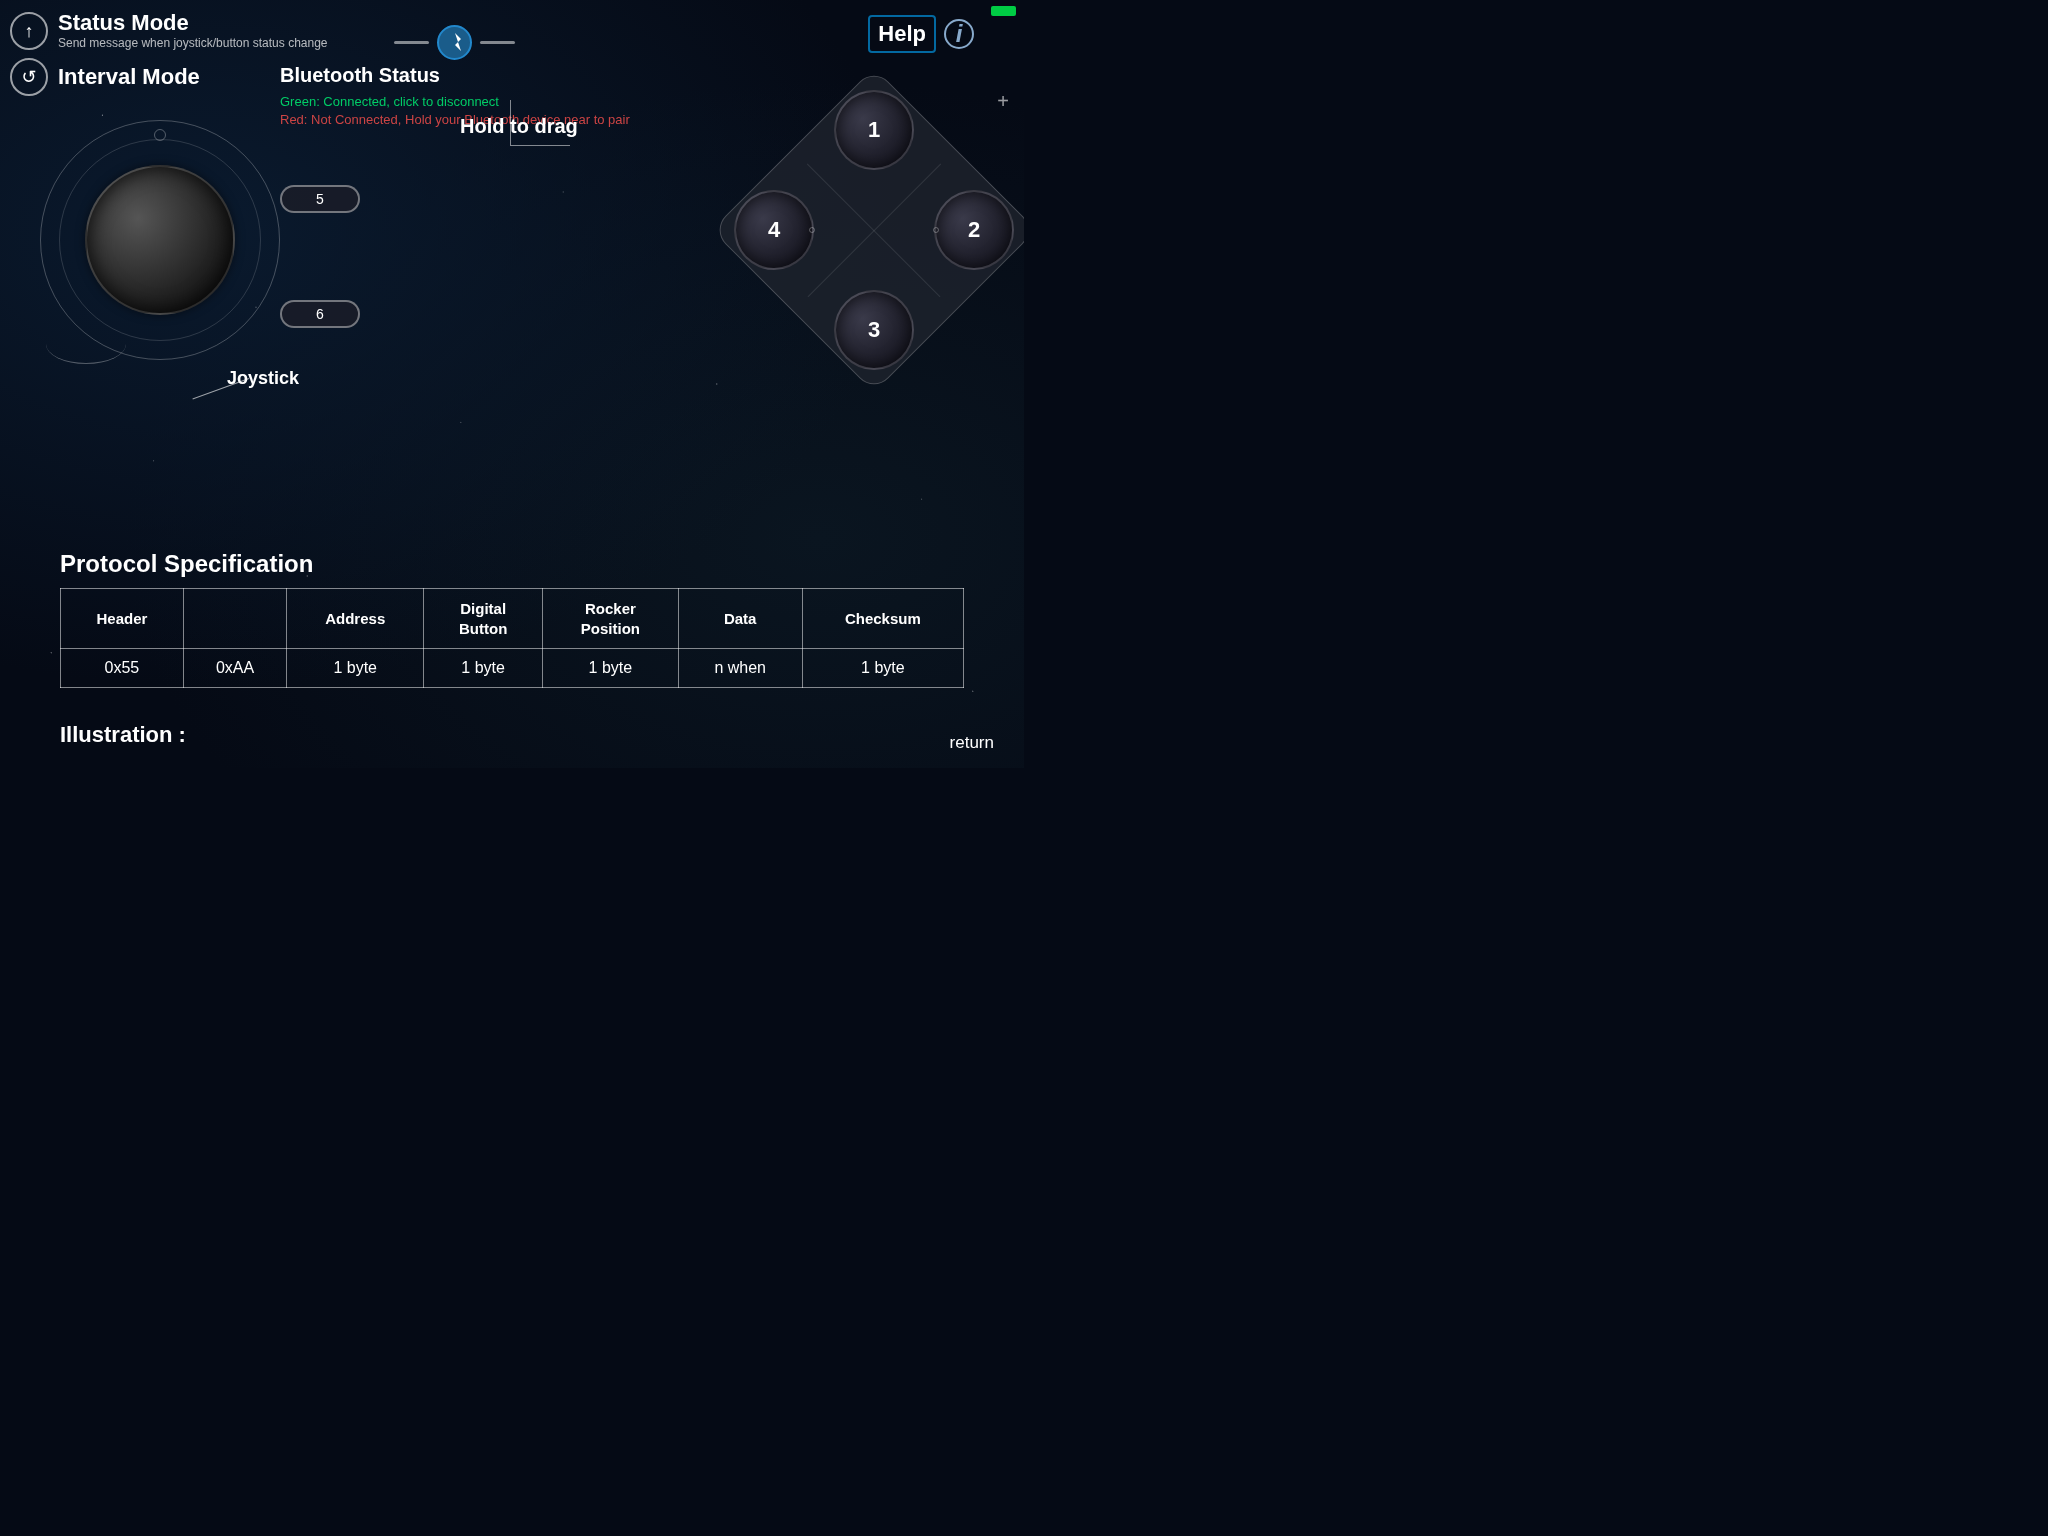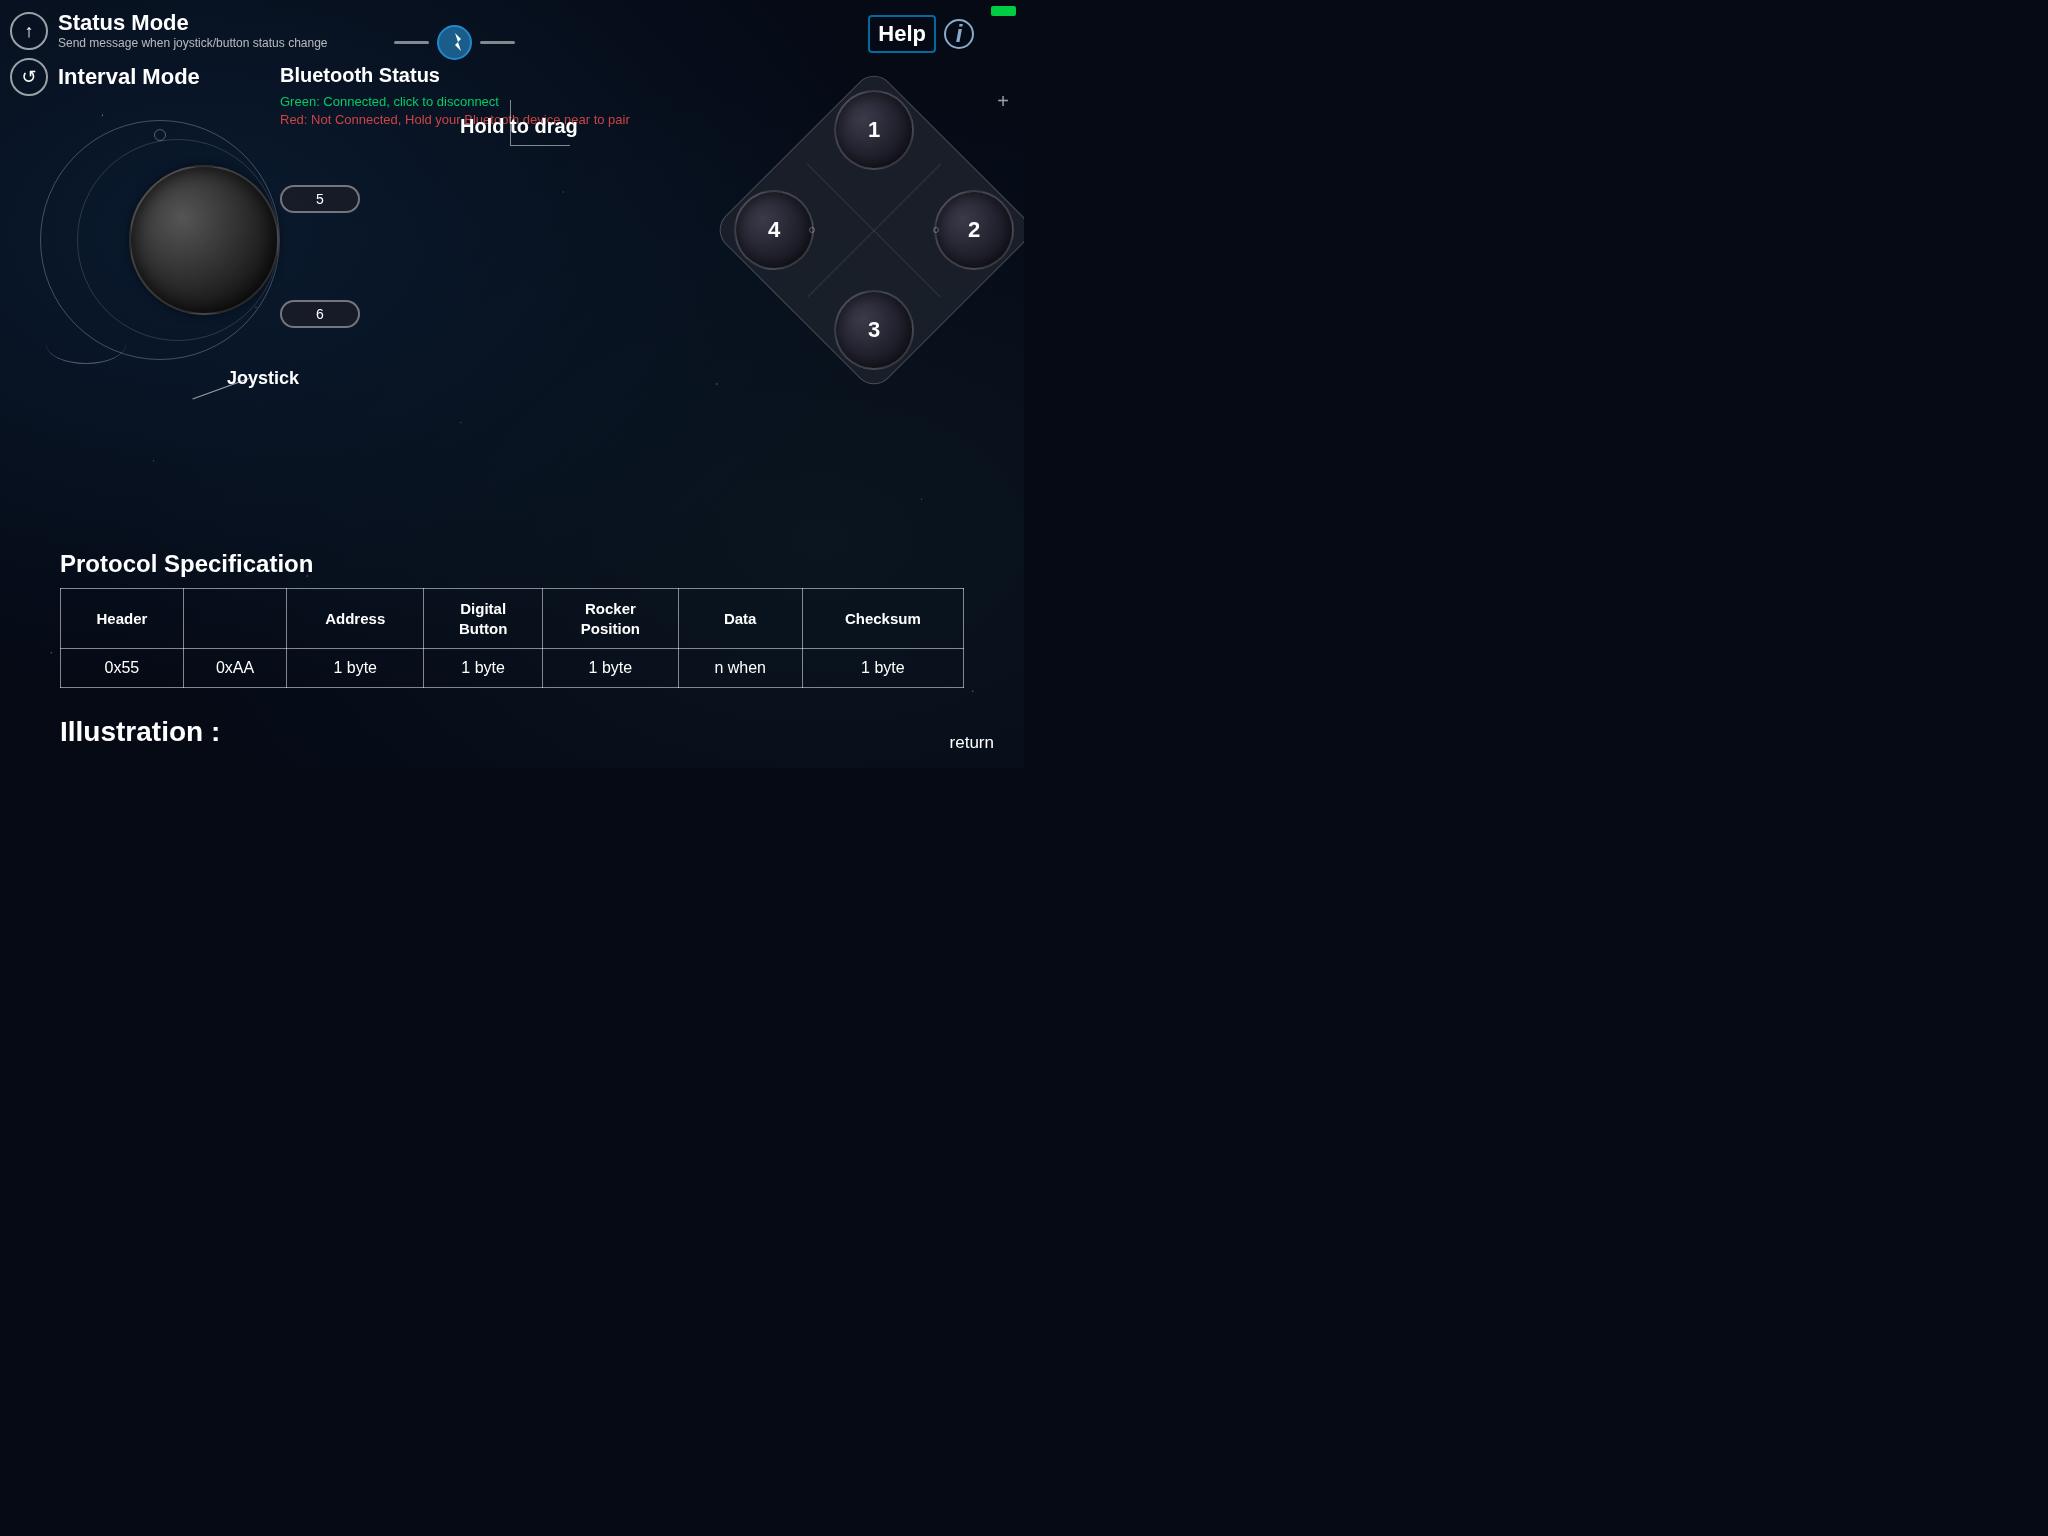--- a/index.html
+++ b/index.html
@@ -241,21 +241,21 @@
     }
 
     .joystick-outer {
       width: 240px;
       height: 240px;
       border-radius: 50%;
       border: 1px solid rgba(255,255,255,0.25);
       position: relative;
       display: flex;
       align-items: center;
-      justify-content: flex-end;
+      justify-content: center;
       font-weight: bold;
     }
 
     .joystick-outer::before {
       content: '';
       position: absolute;
       width: 200px;
       height: 200px;
       border-radius: 50%;
       border: 1px solid rgba(255,255,255,0.15);
@@ -503,21 +503,21 @@
     }
 
     
     .illustration-section {
       position: absolute;
       bottom: 20px;
       left: 60px;
     }
 
     .illustration-title {
-      font-size: 28px;
+      font-size: 22px;
       font-weight: bold;
       color: white;
     }
 
     
     .return-btn {
       position: absolute;
       bottom: 15px;
       right: 30px;
       font-size: 17px;

